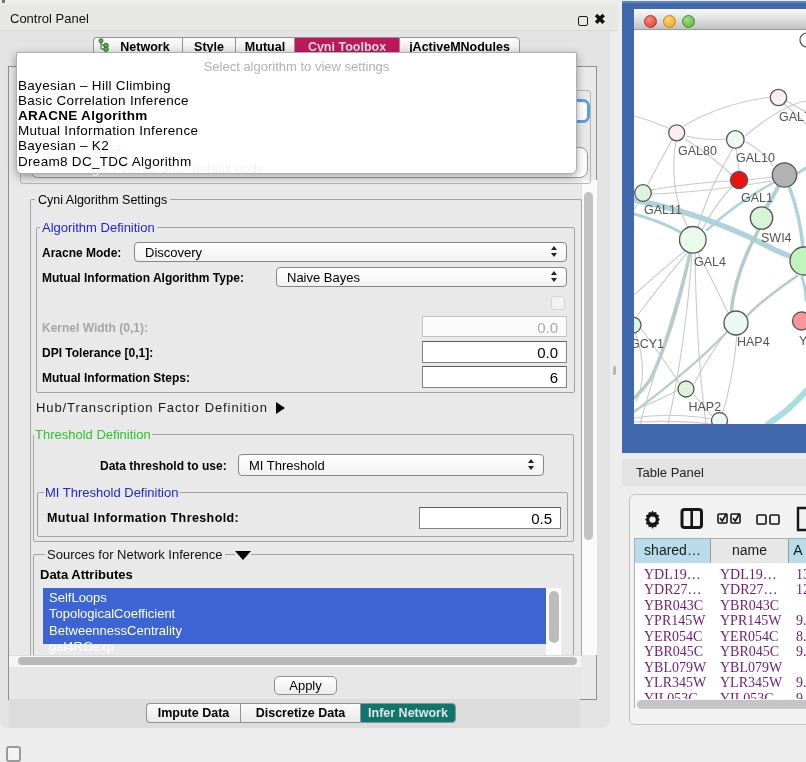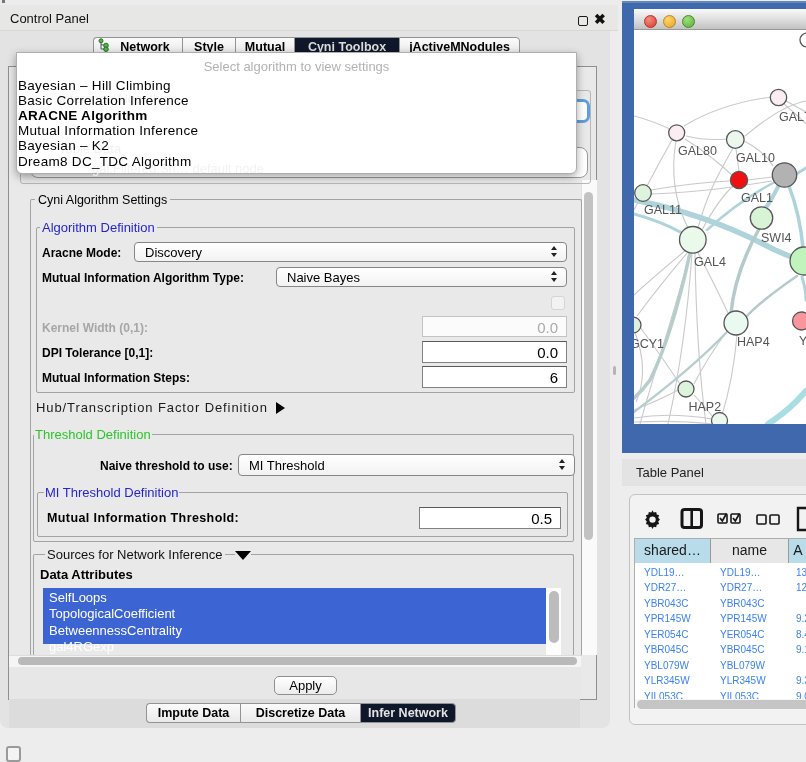--- a/index.html
+++ b/index.html
@@ -11,21 +11,21 @@
 #topnub{left:2px;top:0;width:3px;height:3px;background:#777;}
 #titlebar{left:0;top:5px;width:618px;height:26px;background:#e7e7e5;border-bottom:1px solid #d8d8d6;box-sizing:border-box;}
 #titlebar .t{position:absolute;left:10px;top:6px;font-size:13px;color:#111;}
 #floatico{left:578px;top:16px;width:8px;height:8px;border:1.7px solid #1a1a1a;border-radius:2px;}
 #closeico{left:594px;top:11px;font-size:14px;font-weight:bold;color:#111;}
 #cpwin{left:0;top:31px;width:610px;height:697px;background:#e3e3e3;border-radius:0 0 8px 8px;}
 
 .tab{position:absolute;top:37px;height:20px;background:linear-gradient(#fbfbfb,#e6e6e6);border:1px solid #939393;border-right:none;box-sizing:border-box;font-size:12.5px;font-weight:bold;color:#000;text-align:center;line-height:19px;}
 .tab.first{border-radius:4px 0 0 0;}
 .tab.last{border-right:1px solid #939393;border-radius:0 4px 0 0;}
-.tab.sel{background:#0f172a;color:#dcdcdc;}
+.tab.sel{background:#be185d;color:#dcdcdc;}
 
 #panel{left:8px;top:66px;width:589px;height:634px;border:1px solid #8f8f8f;background:#e9e9e9;box-sizing:border-box;}
 #vsb{left:581px;top:180px;width:15px;height:475px;background:#fafafa;border-left:1px solid #e0e0e0;}
 #vsbthumb{left:584px;top:192px;width:9px;height:348px;background:#c2c2c2;border-radius:5px;}
 #hsb{left:9px;top:655px;width:572px;height:12px;background:#f5f5f5;border-top:1px solid #ddd;}
 #hsbthumb{left:18px;top:657px;width:559px;height:8px;background:#b9b9b9;border-radius:4px;}
 
 #combo-behind{left:30px;top:147px;width:556px;height:29px;background:#fff;border:1px solid #9a9a9a;border-radius:8px;}
 #combo-blue{left:530px;top:99px;width:60px;height:24px;background:#fff;border:3px solid #5f9fdc;border-radius:7px;box-sizing:border-box;}
 
@@ -50,35 +50,35 @@
 #datalist{left:43px;top:588px;width:503px;height:56px;background:#3c64d2;}
 #datalist div{position:absolute;left:6px;font-size:13px;color:#fff;white-space:nowrap;}
 #listsb{left:546px;top:588px;width:15px;height:67px;background:#fdfdfd;}
 #listsbthumb{left:549px;top:591px;width:10px;height:52px;background:#bcbcbc;border-radius:5px;}
 
 #applyrow{left:9px;top:667px;width:572px;height:32px;background:#e7e7e7;}
 #applybtn{left:274px;top:676px;width:63px;height:19px;background:linear-gradient(#ffffff,#ececec);border:1px solid #8f8f8f;border-radius:5px;box-sizing:border-box;font-size:13px;text-align:center;line-height:17px;}
 .btab{position:absolute;top:703px;height:20px;background:linear-gradient(#fbfbfb,#e9e9e9);border:1px solid #939393;border-right:none;box-sizing:border-box;font-size:12.5px;font-weight:bold;text-align:center;line-height:19px;}
 .btab.first{border-radius:4px 0 0 4px;}
 .btab.last{border-right:1px solid #939393;border-radius:0 4px 4px 0;}
-.btab.sel{background:#0f172a;color:#e3e3e3;}
+.btab.sel{background:#0f766e;color:#e3e3e3;}
 #palette{left:6px;top:746px;width:15px;height:16px;background:#f4f4f4;border:2px solid #9a9a9a;border-radius:3px;box-sizing:border-box;}
 
 #bluedesk{left:622px;top:1px;width:184px;height:452px;background:#3f69ac;}
 #bluedesk .hl{position:absolute;left:0;top:0;width:100%;height:2px;background:#6287bf;}
 #netwin{left:634px;top:9px;width:172px;height:415px;background:#fff;}
 #nettitle{left:634px;top:9px;width:172px;height:21px;background:linear-gradient(#fafafa 0%,#e0e0e0 50%,#c2c2c2 100%);border-bottom:1px solid #9a9a9a;border-radius:5px 0 0 0;box-sizing:border-box;}
 .light{position:absolute;top:15px;width:11px;height:11px;border-radius:50%;}
 
 #tpheader{left:622px;top:459px;width:184px;height:27px;background:#e3e3e3;font-size:13px;color:#222;}
 #tpheader span{position:absolute;left:14px;top:6px;}
 #tpanel{left:629px;top:494px;width:185px;height:229px;background:#f2f2f2;border:1px solid #c2c2c2;border-radius:6px;}
 #ttable{left:634px;top:538px;width:172px;height:170px;background:#fff;border:1px solid #adadad;border-right:none;box-sizing:border-box;overflow:hidden;}
 .hcell{position:absolute;top:0;height:24px;box-sizing:border-box;border-right:1px solid #9a9a9a;font-size:14px;color:#1a1a1a;text-align:center;line-height:23px;}
-.trow{position:absolute;font-size:10px;color:#3b82f6;white-space:nowrap;}
+.trow{position:absolute;font-size:14px;color:#701a75;white-space:nowrap;font-family:Liberation Serif, serif;}
 #tsb{left:635px;top:699px;width:171px;height:11px;background:#f6f6f6;}
 #tsbthumb{left:637px;top:700px;width:169px;height:9px;background:#c5c5c5;border-radius:5px 0 0 5px;}
 </style>
 </head>
 <body>
 <div id="root">
 
   <div class="abs" id="topwhite"></div>
   <div class="abs" id="topnub"></div>
   <div class="abs" id="cpwin"></div>
@@ -146,22 +146,22 @@
   <div class="field" style="left:422px;top:366px;width:145px;height:22px;">
       <span class="fv">6</span>
     </div>
 
   <div class="abs" style="left:36px;top:400px;font-size:13px;color:#1a1a1a;letter-spacing:0.9px;">Hub/Transcription Factor Definition</div>
   <div class="abs" style="left:276px;top:402px;width:0;height:0;border-top:6px solid transparent;border-bottom:6px solid transparent;border-left:9px solid #000;"></div>
 
   <div class="gbox" style="left:33px;top:434px;width:539px;height:106px;"></div>
   <div class="gtitle" style="left:34px;top:427px;color:#2cc52c;background:#e9e9e9;font-size:13px;padding:0 1px;">Threshold Definition</div>
 
-  <div class="lbl" style="left:100px;top:459px;">Naive threshold to use:</div>
-  <div class="combo" style="left:238px;top:454px;width:337px;height:22px;">
+  <div class="lbl" style="left:100px;top:459px;">Data threshold to use:</div>
+  <div class="combo" style="left:238px;top:454px;width:306px;height:22px;">
       <span class="ct" style="top:3px;">MI Threshold</span>
       <span class="arr" style="top:4px;">
         <span class="up"></span>
         <span class="dn"></span>
       </span>
     </div>
 
   <div class="gbox" style="left:37px;top:492px;width:529px;height:43px;"></div>
   <div class="gtitle" style="left:44px;top:485px;color:#2525cf;font-size:13px;padding:0 1px;">MI Threshold Definition</div>
   <div class="lbl" style="left:47px;top:511px;font-size:12.5px;letter-spacing:0.4px;">Mutual Information Threshold:</div>

